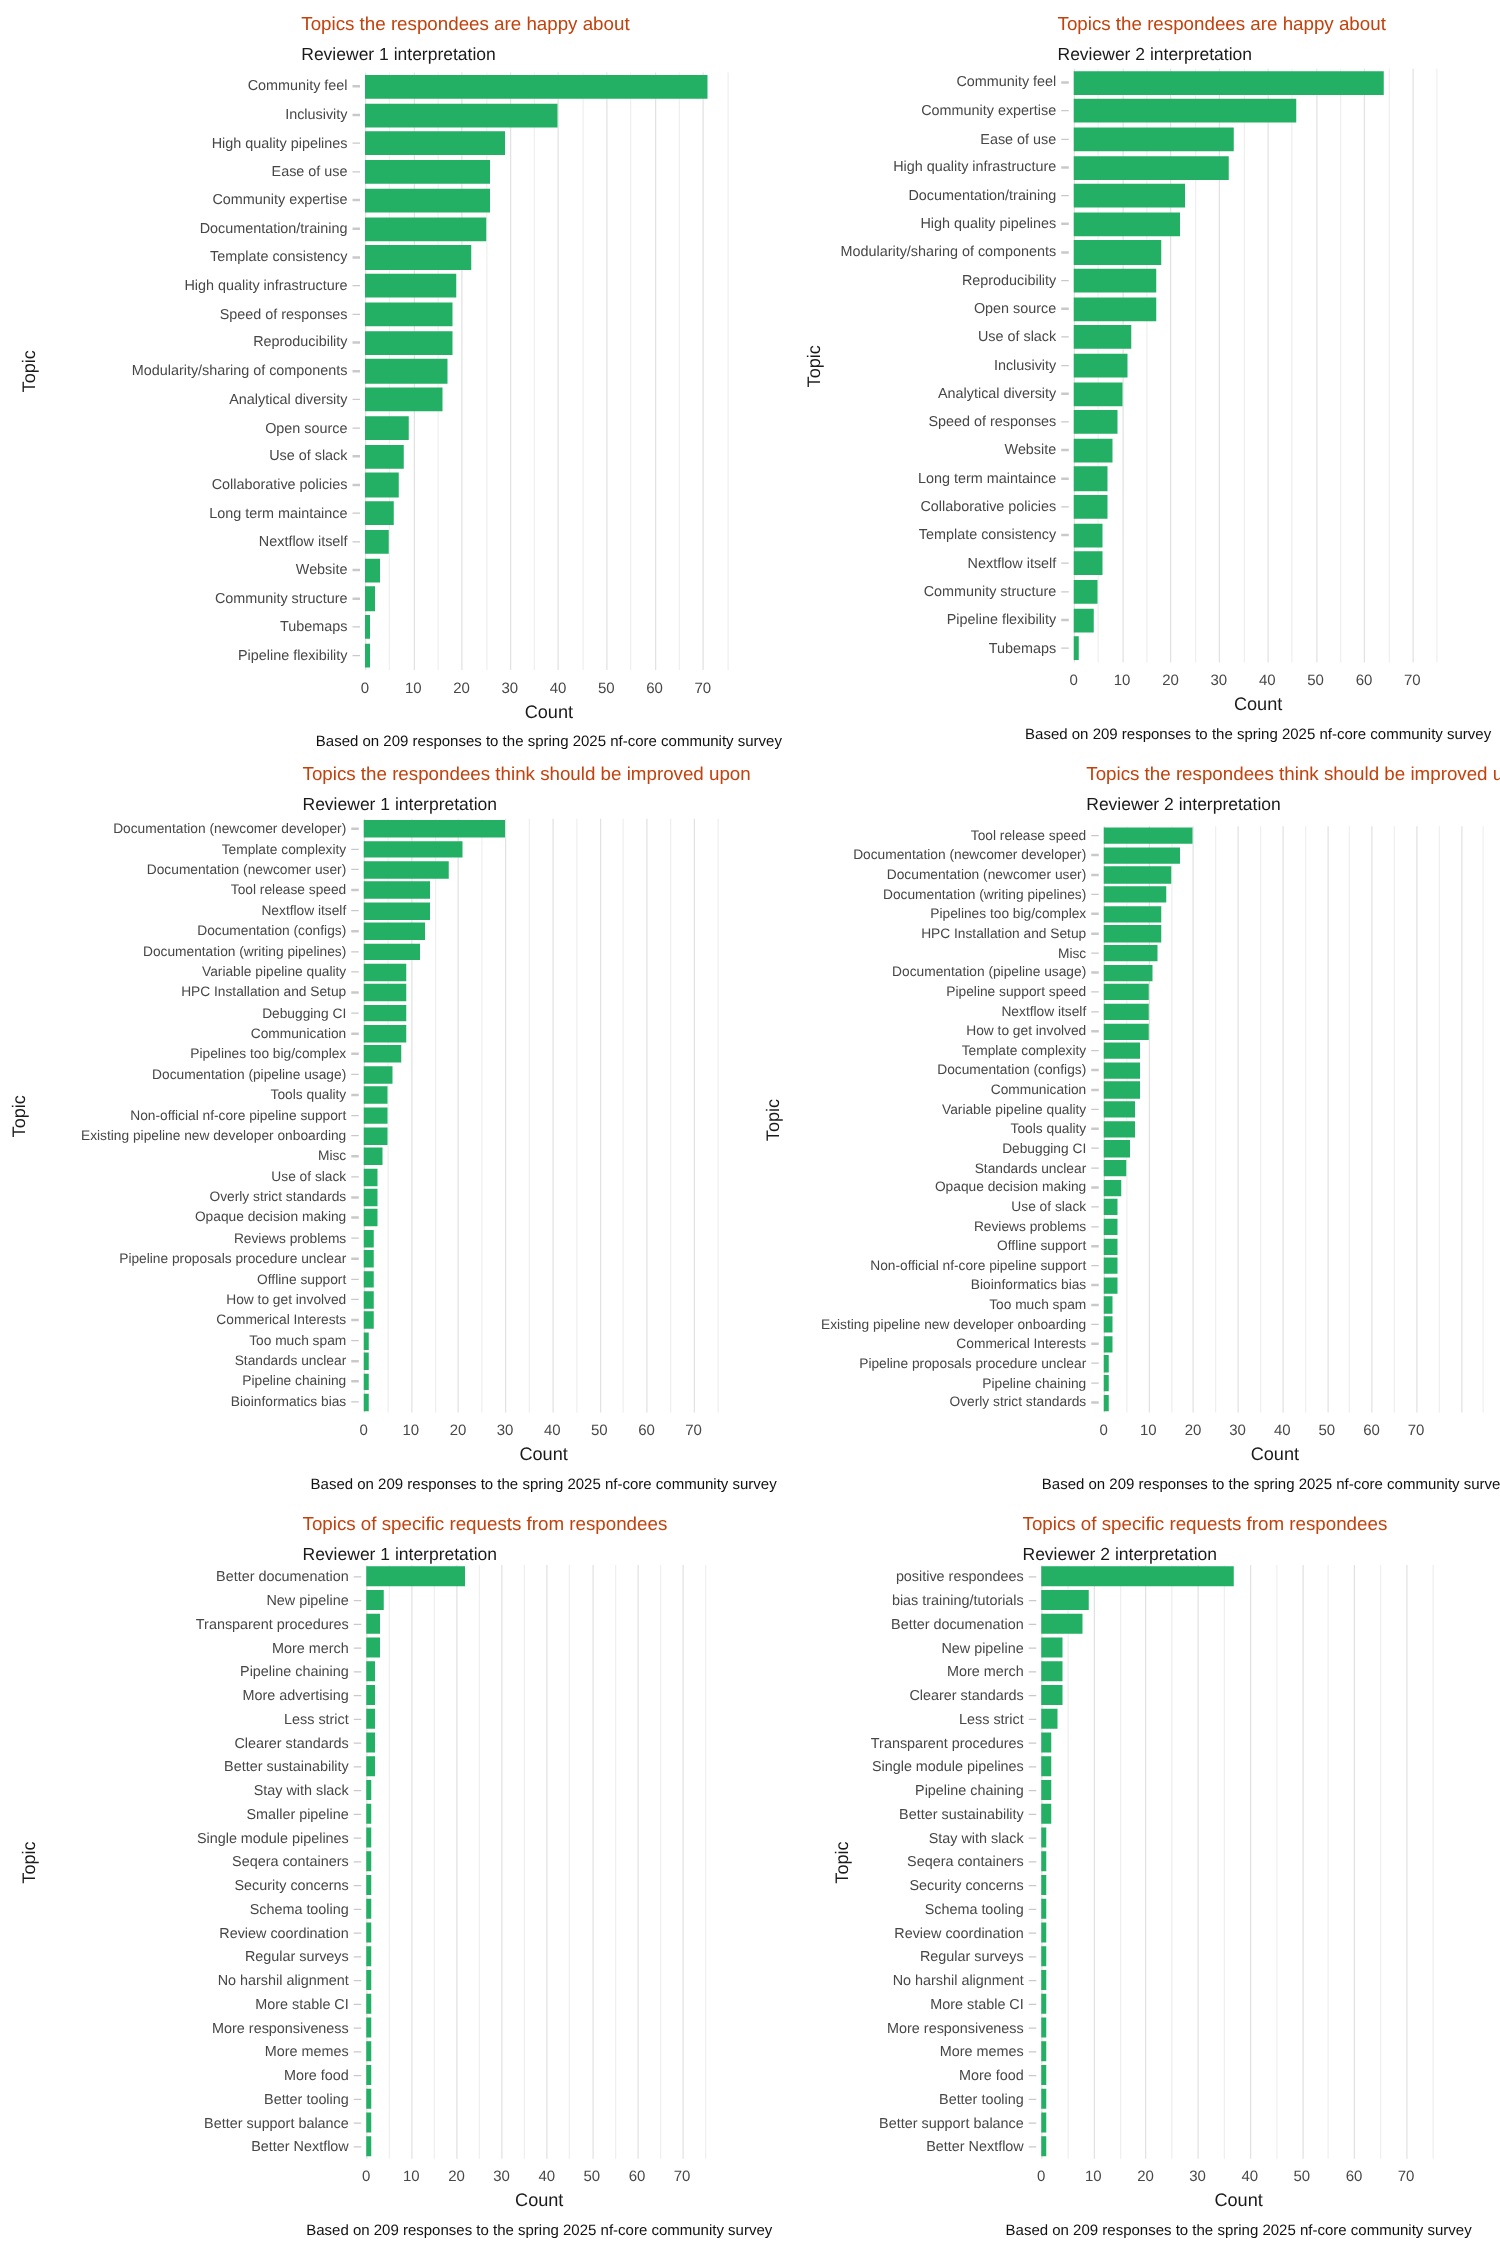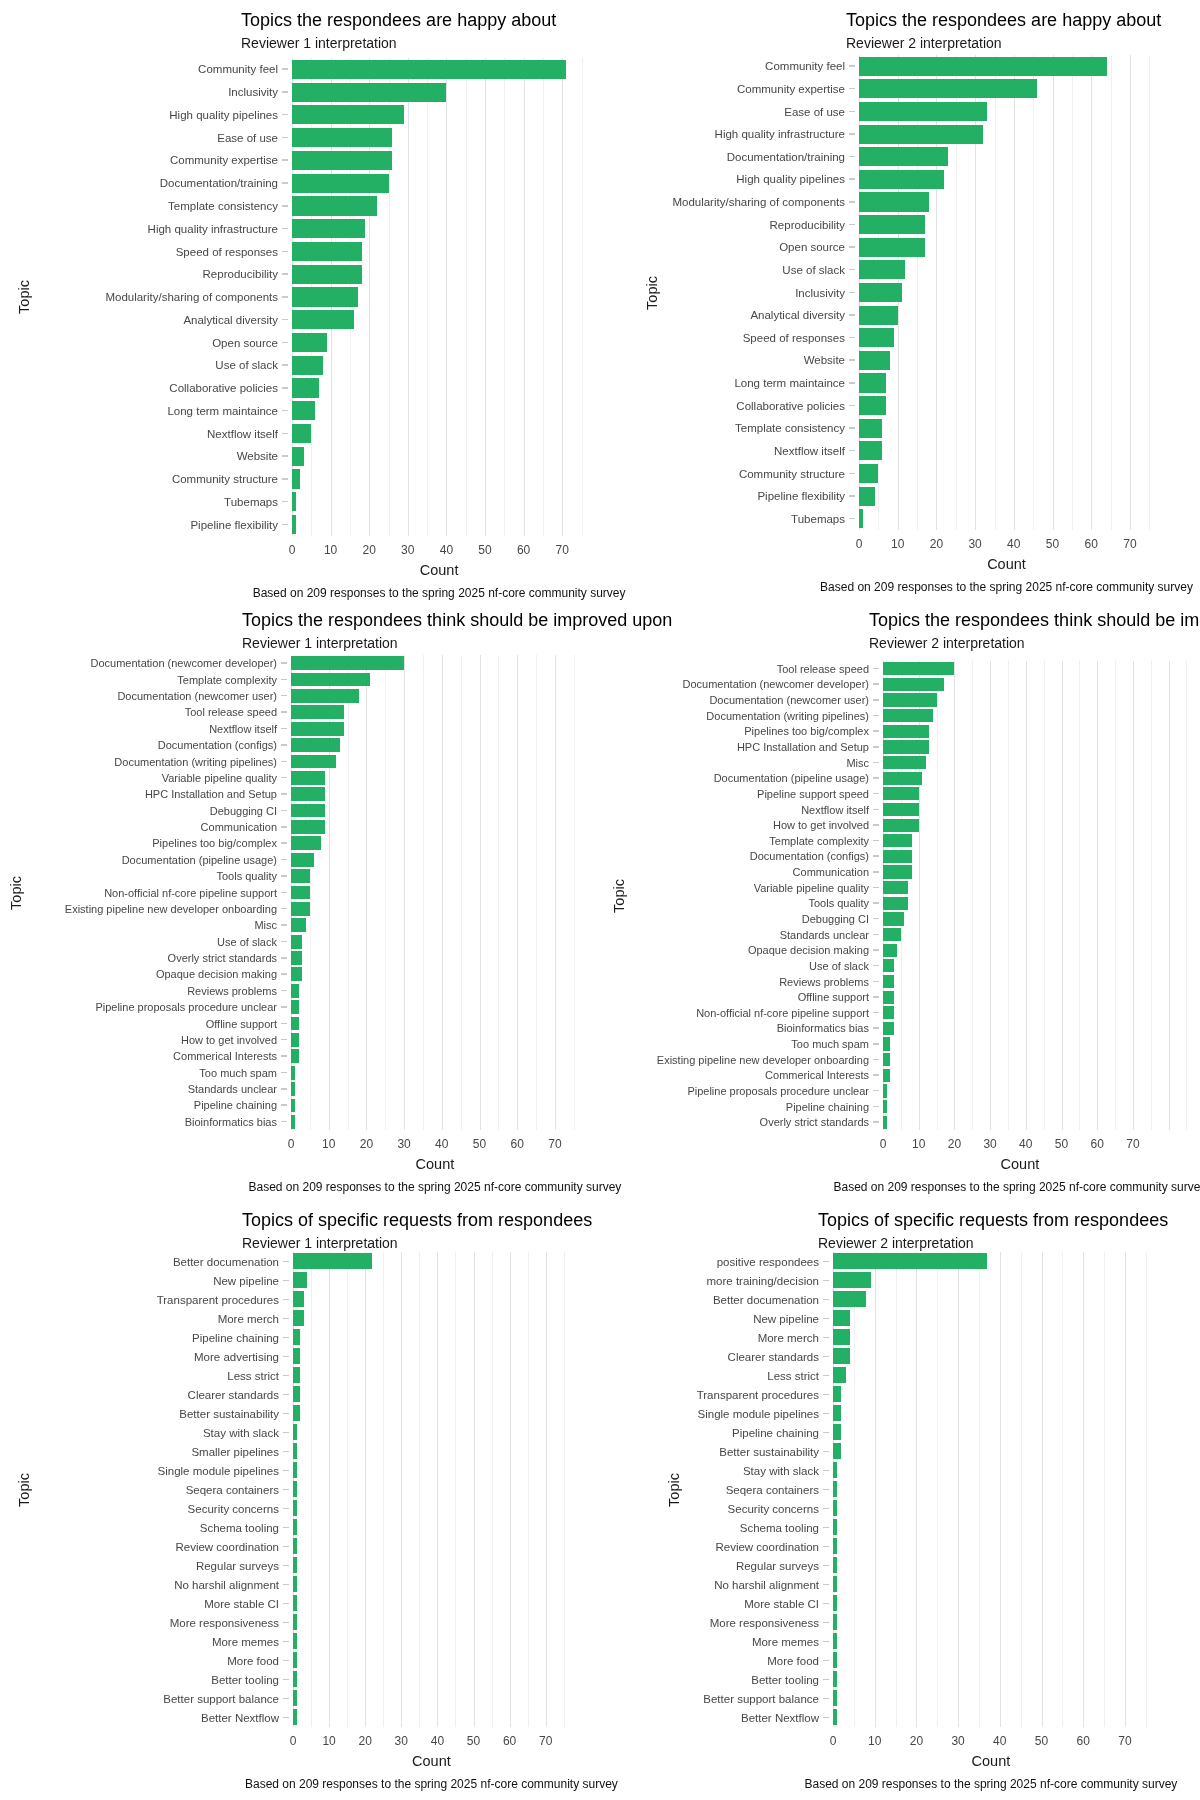--- a/index.html
+++ b/index.html
@@ -17,22 +17,22 @@
     height: 1800px;
     background: #ffffff;
   }
   .chart-cell {
     position: absolute;
     width: 600px;
     height: 600px;
   }
   .chart-title {
     position: absolute;
-    font-size: 18px;
-    color: #000000;
+    font-size: 15px;
+    color: #c2410c;
     white-space: nowrap;
     line-height: 22px;
   }
   .chart-subtitle {
     position: absolute;
     font-size: 14px;
     color: #1a1a1a;
     white-space: nowrap;
     line-height: 18px;
   }
@@ -597,21 +597,21 @@
       <div class="y-label" style="left: 0px; width: 279px; top: 149.5px; font-size: 11.5px;">More advertising</div>
       <div class="tick-dash" style="left: 283px; top: 155.5px;"></div>
       <div class="y-label" style="left: 0px; width: 279px; top: 168.5px; font-size: 11.5px;">Less strict</div>
       <div class="tick-dash" style="left: 283px; top: 174.5px;"></div>
       <div class="y-label" style="left: 0px; width: 279px; top: 187.5px; font-size: 11.5px;">Clearer standards</div>
       <div class="tick-dash" style="left: 283px; top: 193.5px;"></div>
       <div class="y-label" style="left: 0px; width: 279px; top: 206.5px; font-size: 11.5px;">Better sustainability</div>
       <div class="tick-dash" style="left: 283px; top: 212.5px;"></div>
       <div class="y-label" style="left: 0px; width: 279px; top: 225.5px; font-size: 11.5px;">Stay with slack</div>
       <div class="tick-dash" style="left: 283px; top: 231.5px;"></div>
-      <div class="y-label" style="left: 0px; width: 279px; top: 244.5px; font-size: 11.5px;">Smaller pipelines</div>
+      <div class="y-label" style="left: 0px; width: 279px; top: 244.5px; font-size: 11.5px;">Smaller pipeline</div>
       <div class="tick-dash" style="left: 283px; top: 250.5px;"></div>
       <div class="y-label" style="left: 0px; width: 279px; top: 263.5px; font-size: 11.5px;">Single module pipelines</div>
       <div class="tick-dash" style="left: 283px; top: 269.5px;"></div>
       <div class="y-label" style="left: 0px; width: 279px; top: 282.5px; font-size: 11.5px;">Seqera containers</div>
       <div class="tick-dash" style="left: 283px; top: 288.5px;"></div>
       <div class="y-label" style="left: 0px; width: 279px; top: 301.5px; font-size: 11.5px;">Security concerns</div>
       <div class="tick-dash" style="left: 283px; top: 307.5px;"></div>
       <div class="y-label" style="left: 0px; width: 279px; top: 320.5px; font-size: 11.5px;">Schema tooling</div>
       <div class="tick-dash" style="left: 283px; top: 326.5px;"></div>
       <div class="y-label" style="left: 0px; width: 279px; top: 339.5px; font-size: 11.5px;">Review coordination</div>
@@ -687,21 +687,21 @@
         <div class="bar" style="top: 343.4px; height: 16.1px; width: 4.2px; background: rgb(36, 176, 100);"></div>
         <div class="bar" style="top: 362.4px; height: 16.1px; width: 4.2px; background: rgb(36, 176, 100);"></div>
         <div class="bar" style="top: 381.4px; height: 16.1px; width: 4.2px; background: rgb(36, 176, 100);"></div>
         <div class="bar" style="top: 400.4px; height: 16.1px; width: 4.2px; background: rgb(36, 176, 100);"></div>
         <div class="bar" style="top: 419.4px; height: 16.1px; width: 4.2px; background: rgb(36, 176, 100);"></div>
         <div class="bar" style="top: 438.4px; height: 16.1px; width: 4.2px; background: rgb(36, 176, 100);"></div>
         <div class="bar" style="top: 457.4px; height: 16.1px; width: 4.2px; background: rgb(36, 176, 100);"></div>
       </div>
       <div class="y-label" style="left: 0px; width: 219px; top: 54.5px; font-size: 11.5px;">positive respondees</div>
       <div class="tick-dash" style="left: 223px; top: 60.5px;"></div>
-      <div class="y-label" style="left: 0px; width: 219px; top: 73.5px; font-size: 11.5px;">more training/decision</div>
+      <div class="y-label" style="left: 0px; width: 219px; top: 73.5px; font-size: 11.5px;">bias training/tutorials</div>
       <div class="tick-dash" style="left: 223px; top: 79.5px;"></div>
       <div class="y-label" style="left: 0px; width: 219px; top: 92.5px; font-size: 11.5px;">Better documenation</div>
       <div class="tick-dash" style="left: 223px; top: 98.5px;"></div>
       <div class="y-label" style="left: 0px; width: 219px; top: 111.5px; font-size: 11.5px;">New pipeline</div>
       <div class="tick-dash" style="left: 223px; top: 117.5px;"></div>
       <div class="y-label" style="left: 0px; width: 219px; top: 130.5px; font-size: 11.5px;">More merch</div>
       <div class="tick-dash" style="left: 223px; top: 136.5px;"></div>
       <div class="y-label" style="left: 0px; width: 219px; top: 149.5px; font-size: 11.5px;">Clearer standards</div>
       <div class="tick-dash" style="left: 223px; top: 155.5px;"></div>
       <div class="y-label" style="left: 0px; width: 219px; top: 168.5px; font-size: 11.5px;">Less strict</div>

